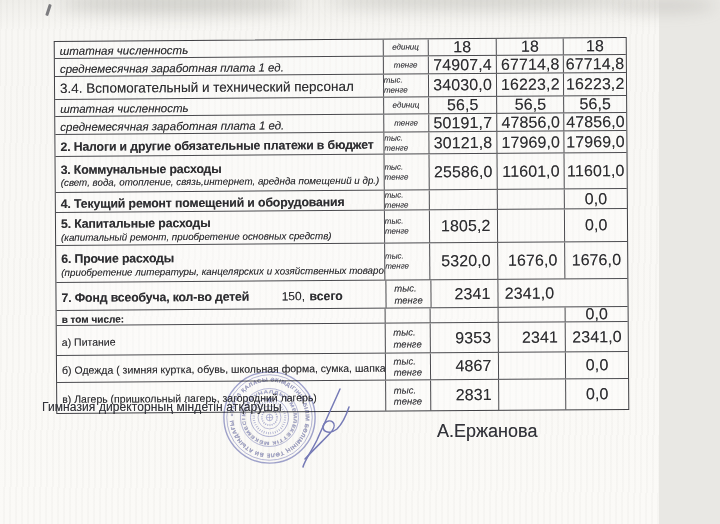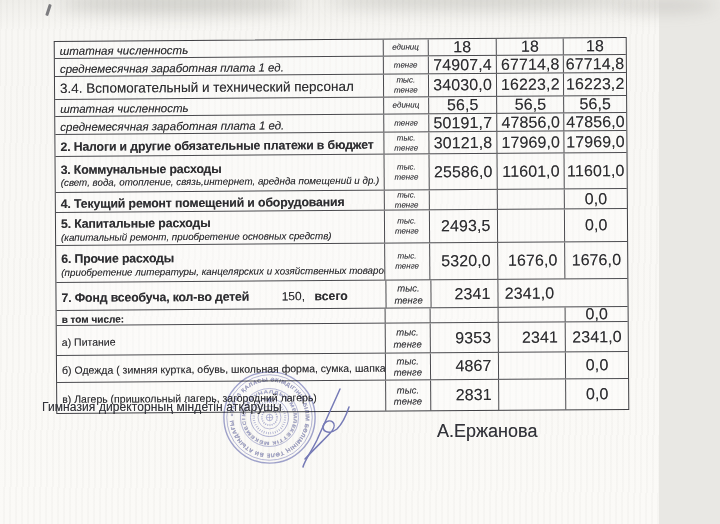--- a/index.html
+++ b/index.html
@@ -21,34 +21,34 @@
         transform:rotate(18deg);border-radius:1px}
   
   .tilt{position:absolute;left:55px;top:39px;transform:rotate(-0.4deg)}
   .table{width:573px;border:1.6px solid #404044;background:rgba(255,255,255,.35)}
   .row{display:flex;border-bottom:1.4px solid #4b4b4f}
   .row:last-child{border-bottom:none}
   .cell{border-right:1.3px solid #4b4b4f;display:flex;align-items:center;overflow:hidden}
   .label{width:330px;flex-direction:column;align-items:flex-start;justify-content:center;
          padding-left:5px;line-height:1.12}
   .lbl-line{white-space:nowrap}
-  .unit{width:45px;justify-content:center;text-align:center;font-style:italic;font-size:8px;
+  .unit{width:45px;justify-content:center;font-style:italic;font-size:8px;
         color:#3a3a3e;white-space:pre-line;line-height:1.2}
   .unit.u2{font-size:9.5px}
   .v{font-size:16px;justify-content:center;letter-spacing:.1px}
   .v1{width:69px}.v2{width:67px}.v3{width:62px;border-right:none}
   
   .k-sub-italic .lbl{font-style:italic;font-size:11.5px}
   .k-big .lbl{font-size:13.5px}
   .k-section .lbl{font-weight:bold;font-size:12.3px;letter-spacing:-.15px}
   .sub{font-style:italic;font-size:9.8px;margin-top:1px;white-space:nowrap}
   .k-note .lbl{font-weight:bold;font-size:10px}
   .k-item .lbl{font-size:10.5px}
   .lbl-count{font-size:12px;margin-left:28px}
-  .lbl-tail{font-weight:bold;font-size:12.3px;margin-left:5px}
+  .lbl-tail{font-weight:bold;font-size:12.3px;}
   
   .row:nth-child(1){height:17px}.row:nth-child(2){height:18px}.row:nth-child(3){height:23px}
   .row:nth-child(4){height:17px}.row:nth-child(5){height:18px}.row:nth-child(6){height:22px}
   .row:nth-child(7){height:36px}.row:nth-child(8){height:20px}.row:nth-child(9){height:33px}
   .row:nth-child(10){height:37px}.row:nth-child(11){height:28px}.row:nth-child(12){height:15px}
   .row:nth-child(13){height:30px}.row:nth-child(14){height:27px}.row:nth-child(15){height:30px}
   .row:nth-child(n+9) .v1,.row:nth-child(n+9) .v2{justify-content:flex-end;padding-right:7px}
   
   .sign-title{position:absolute;left:42px;top:400px;font-size:12px;color:#32333a;letter-spacing:.1px}
   .sign-name{position:absolute;left:437px;top:421px;font-size:18px;color:#32333a}
@@ -183,21 +183,21 @@
         <div class="row k-section">
       <div class="cell label">
         <div class="lbl-line">
           <span class="lbl">5. Капитальные расходы</span>
           
           
         </div>
         <span class="sub">(капитальный ремонт, приобретение основных средств)</span>
       </div>
       <div class="cell unit">тыс. тенге</div>
-      <div class="cell v v1">2493,5</div>
+      <div class="cell v v1">1805,2</div>
       <div class="cell v v2"></div>
       <div class="cell v v3">0,0</div>
     </div>
         <div class="row k-section">
       <div class="cell label">
         <div class="lbl-line">
           <span class="lbl">6. Прочие расходы</span>
           
           
         </div>

